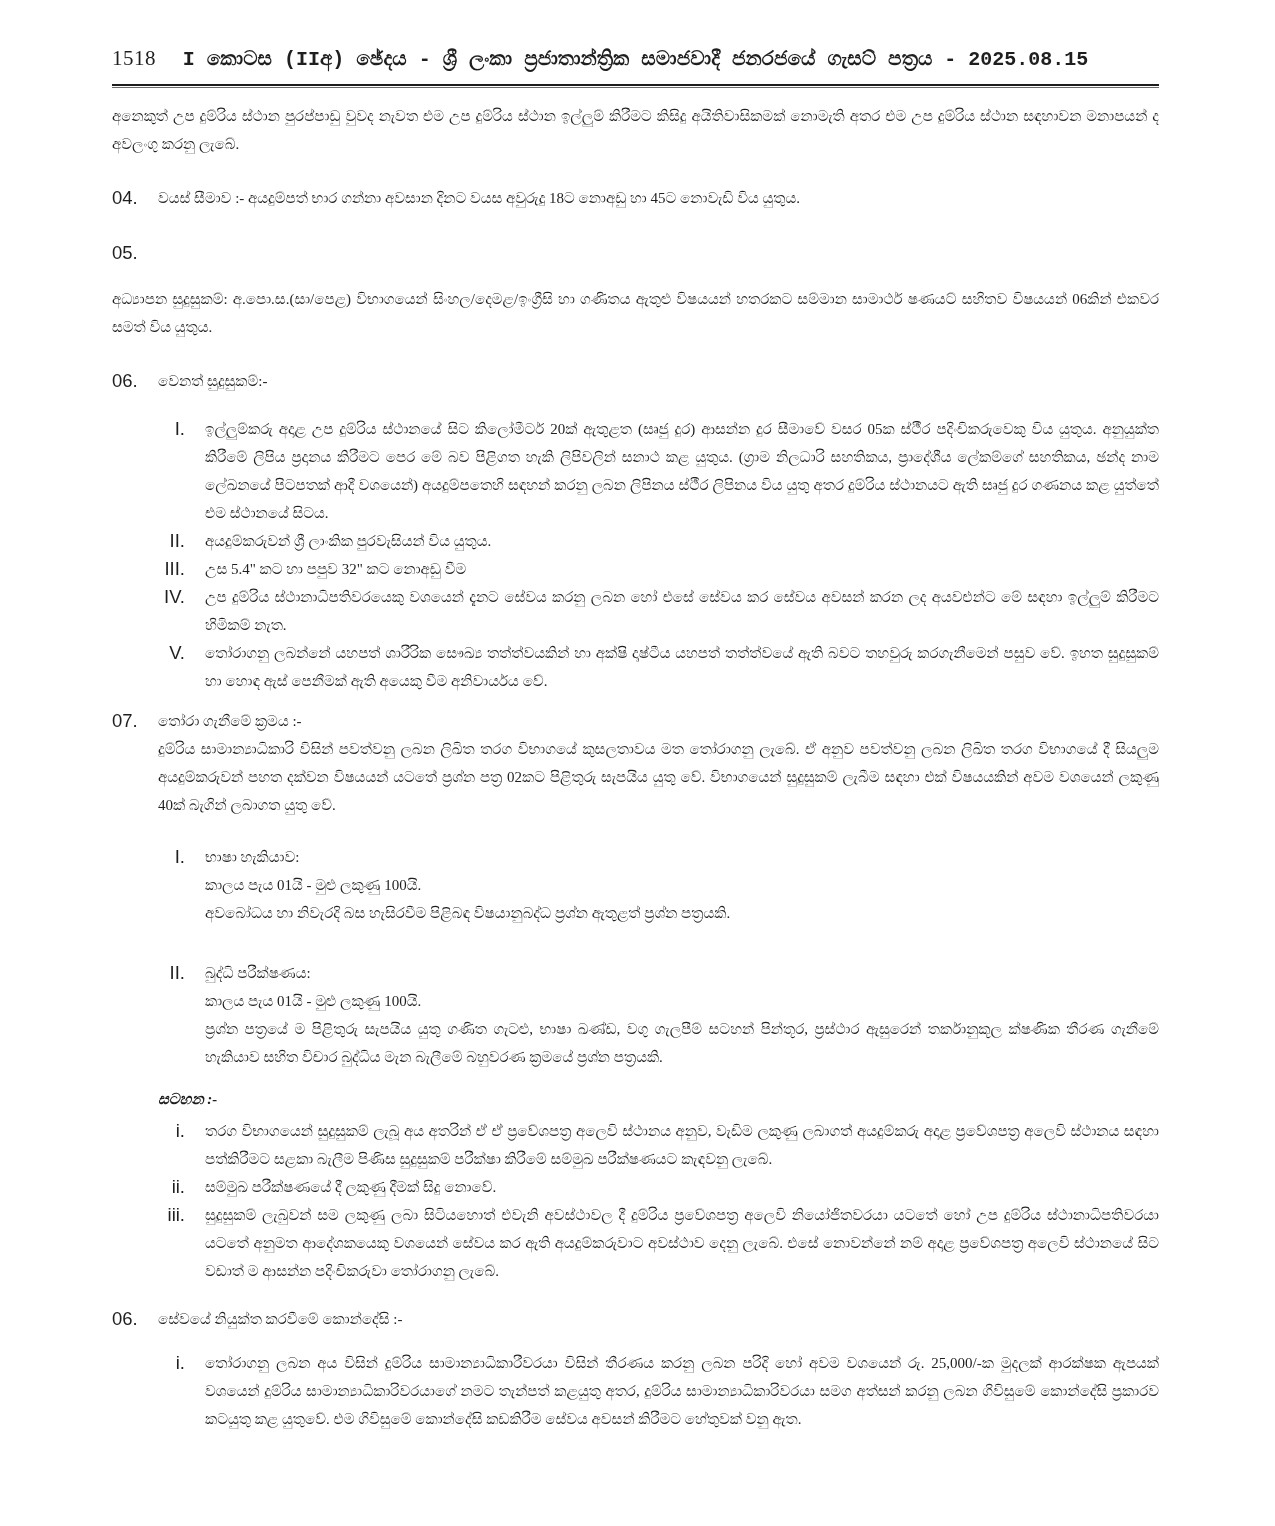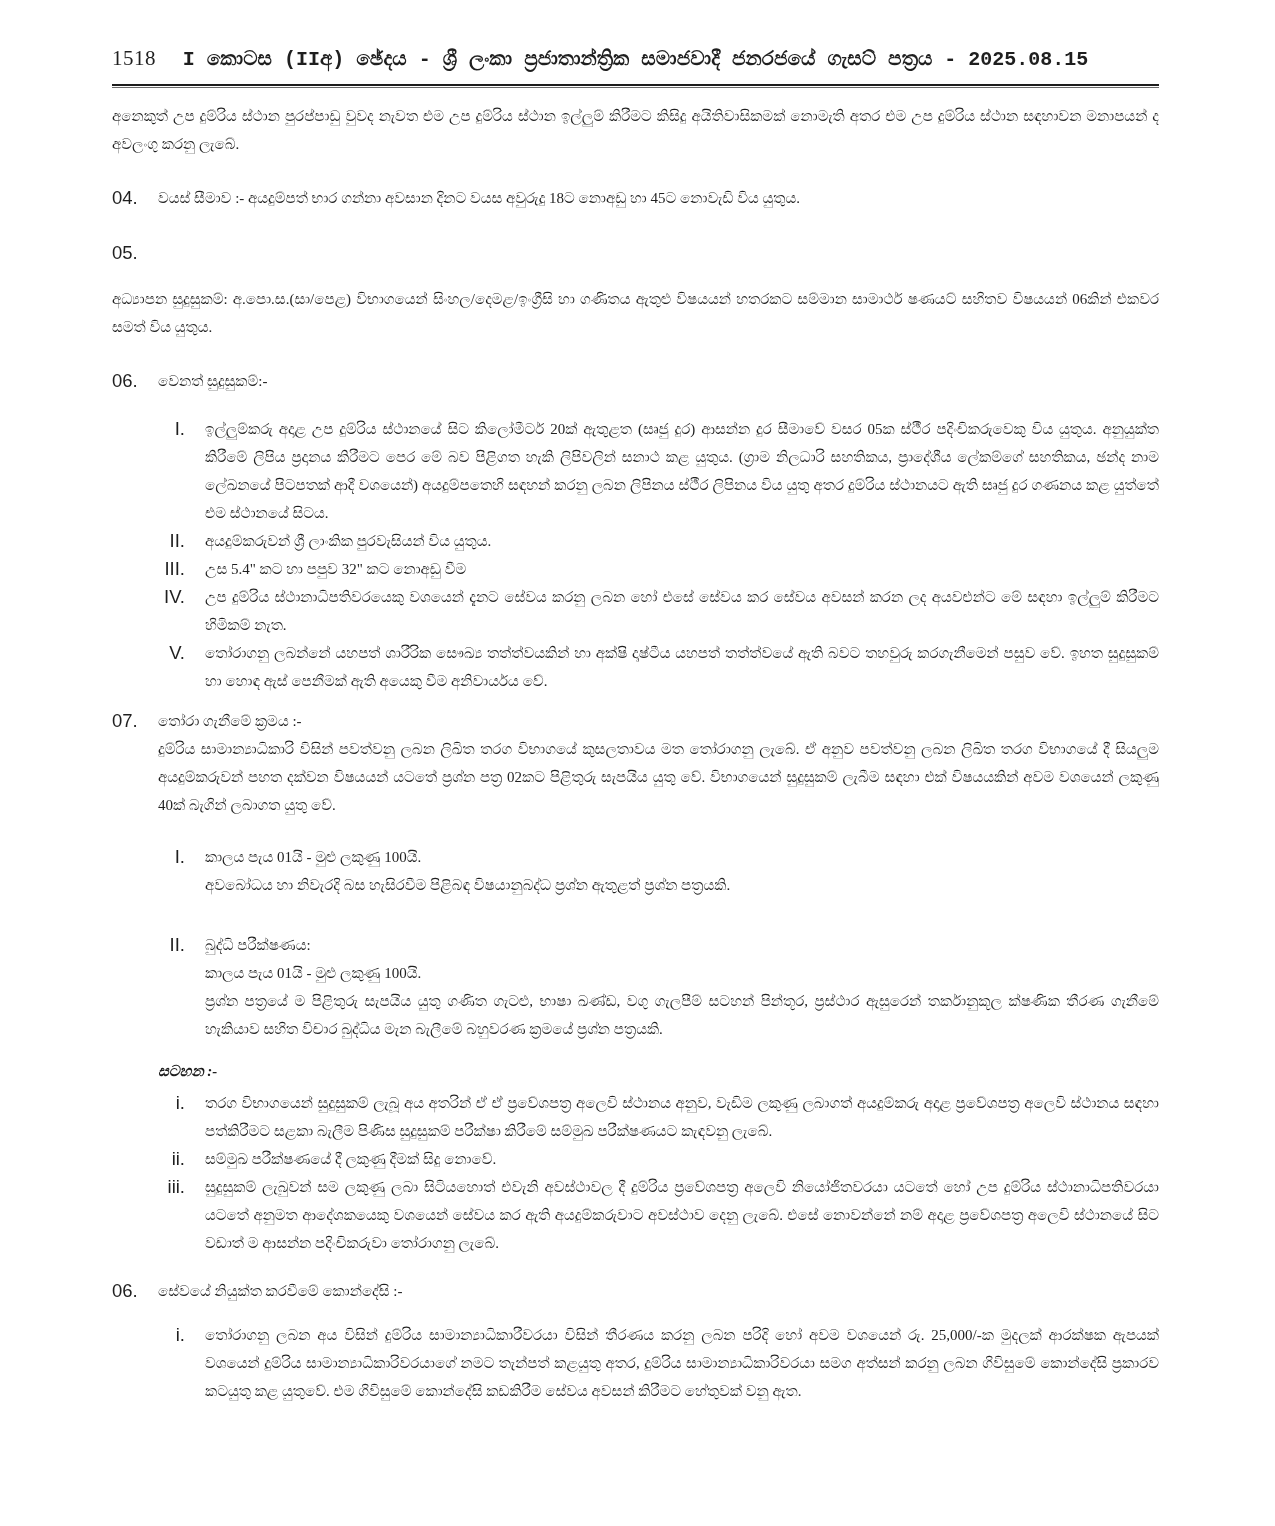--- a/index.html
+++ b/index.html
@@ -127,20 +127,21 @@
 
   <div class="sec mt07">
     <span class="sec-num">07.</span>
     <div class="sec-body">
       <p class="txt">තෝරා ගැනීමේ ක්‍රමය :-</p>
       <p class="txt">දුම්රිය සාමාන්‍යාධිකාරි විසින් පවත්වනු ලබන ලිඛිත තරග විභාගයේ කුසලතාවය මත තෝරාගනු ලැබේ. ඒ අනුව පවත්වනු ලබන ලිඛිත තරග විභාගයේ දී සියලුම අයදුම්කරුවන්  පහත දක්වන විෂයයන් යටතේ ප්‍රශ්න පත්‍ර 02කට පිළිතුරු සැපයිය යුතු වේ. විභාගයෙන් සුදුසුකම් ලැබීම සඳහා එක් විෂයයකින් අවම වශයෙන් ලකුණු 40ක් බැගින් ලබාගත යුතු වේ.</p>
 
       <div class="item subject">
         <span class="mk">I.</span>
         <div class="itx">
+          <p class="txt">භාෂා හැකියාව:</p>
           <p class="txt">කාලය පැය 01යි - මුළු ලකුණු 100යි.</p>
           <p class="txt">අවබෝධය හා නිවැරදි බස හැසිරවීම පිළිබඳ විෂයානුබද්ධ ප්‍රශ්න ඇතුළත් ප්‍රශ්න පත්‍රයකි.</p>
         </div>
       </div>
 
       <div class="item subject2">
         <span class="mk">II.</span>
         <div class="itx">
           <p class="txt">බුද්ධි පරීක්ෂණය:</p>
           <p class="txt">කාලය පැය 01යි - මුළු ලකුණු 100යි.</p>

